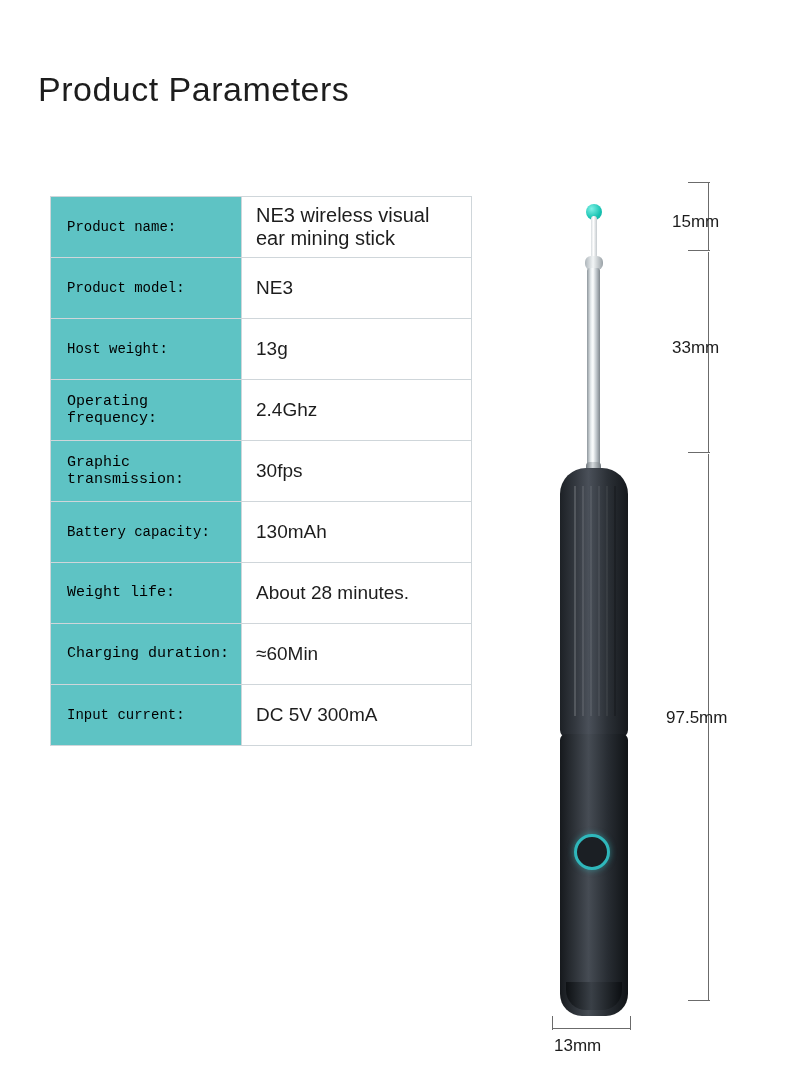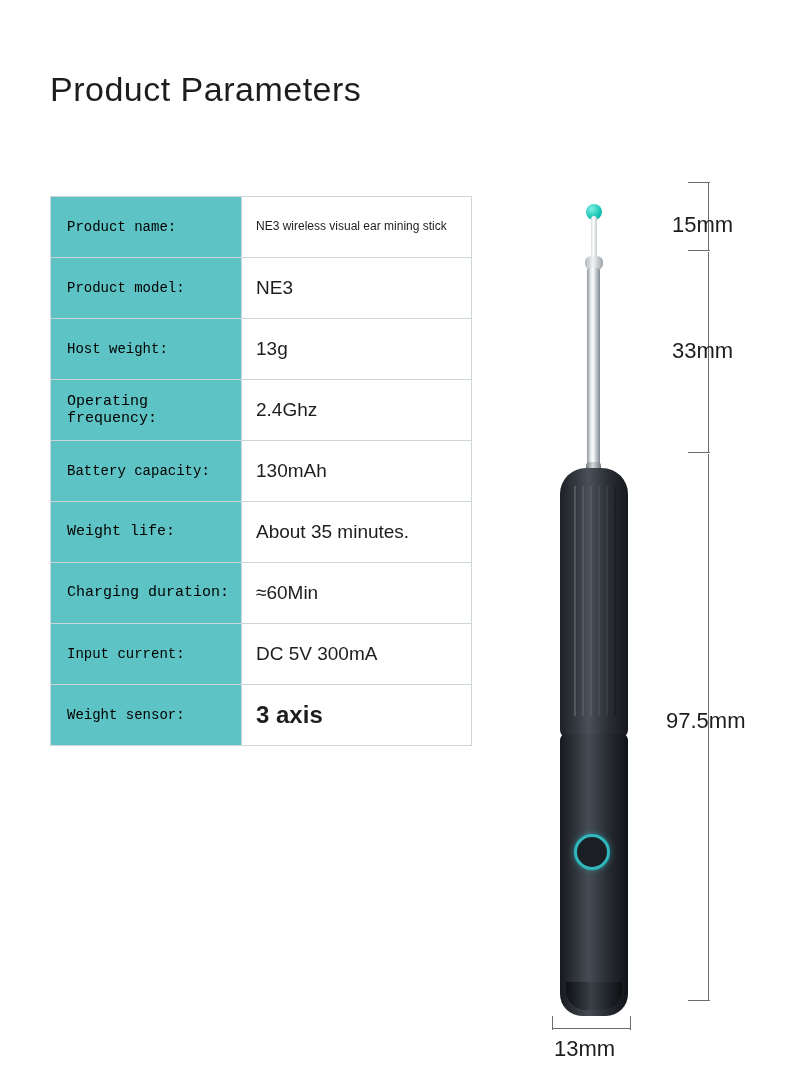--- a/index.html
+++ b/index.html
@@ -24,21 +24,20 @@
 
   .page-title {
     position: absolute;
     left: 38px;
     top: 70px;
     font-size: 34px;
     font-weight: 400;
     letter-spacing: 0.5px;
     color: #1d1d1d;
     font-family: "Liberation Sans", sans-serif;
-    margin-left: 12px;
   }
 
   
   .spec-table {
     position: absolute;
     left: 50px;
     top: 196px;
     width: 422px;
     border-collapse: collapse;
     border: 1px solid #cfd6da;
@@ -65,21 +64,21 @@
     font-size: 14px;
   }
   .spec-value {
     background: #ffffff;
     color: #1d1d1d;
     font-size: 19px;
     padding-left: 14px !important;
     line-height: 1.15;
   }
   .spec-value.small {
-    font-size: 12px;
+    font-size: 20px;
   }
   .spec-value.big {
     font-size: 24px;
     font-weight: 700;
   }
 
   
   .product-area {
     position: absolute;
     left: 490px;
@@ -205,21 +204,21 @@
     background: #6b6b6b;
   }
   .dim-v {
     width: 1px;
   }
   .dim-h {
     height: 1px;
   }
   .dim-label {
     position: absolute;
-    font-size: 22px;
+    font-size: 17px;
     color: #1d1d1d;
     white-space: nowrap;
     text-align: right;
   }
   .tick {
     position: absolute;
     height: 1px;
     background: #6b6b6b;
   }
 </style>
@@ -243,38 +242,38 @@
       </tr>
       <tr>
         <td class="spec-label small">Host weight:</td>
         <td class="spec-value">13g</td>
       </tr>
       <tr>
         <td class="spec-label">Operating frequency:</td>
         <td class="spec-value">2.4Ghz</td>
       </tr>
       <tr>
+        <td class="spec-label">Graphic transmission:</td>
+        <td class="spec-value">30fps</td>
+      </tr>
+      <tr>
         <td class="spec-label small">Battery capacity:</td>
         <td class="spec-value">130mAh</td>
       </tr>
       <tr>
         <td class="spec-label">Weight life:</td>
-        <td class="spec-value">About 35 minutes.</td>
+        <td class="spec-value">About 28 minutes.</td>
       </tr>
       <tr>
         <td class="spec-label">Charging duration:</td>
         <td class="spec-value">≈60Min</td>
       </tr>
       <tr>
         <td class="spec-label small">Input current:</td>
         <td class="spec-value">DC 5V 300mA</td>
-      </tr>
-      <tr>
-        <td class="spec-label small">Weight sensor:</td>
-        <td class="spec-value big">3 axis</td>
       </tr>
 
     </tbody>
   </table>
 
   <div class="product-area">
 
     <div class="device">
       <div class="tip-bead"></div>
       <div class="tip-shaft"></div>

